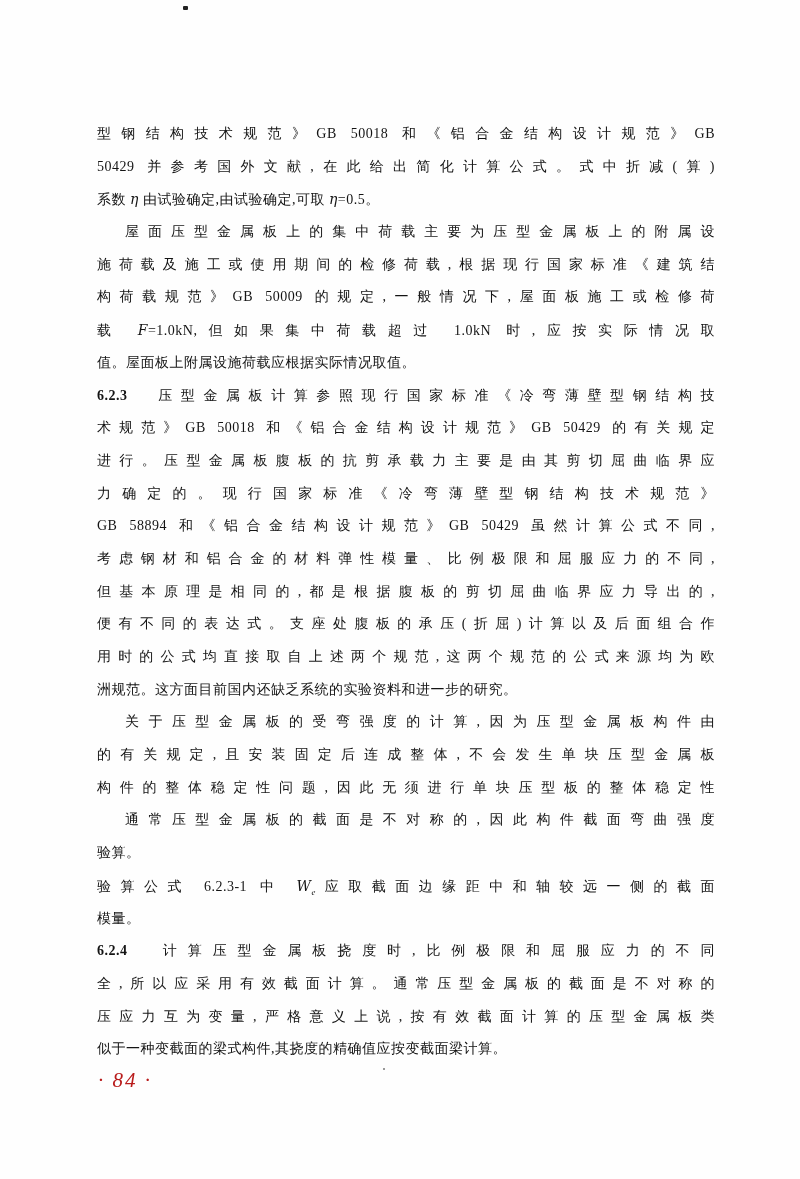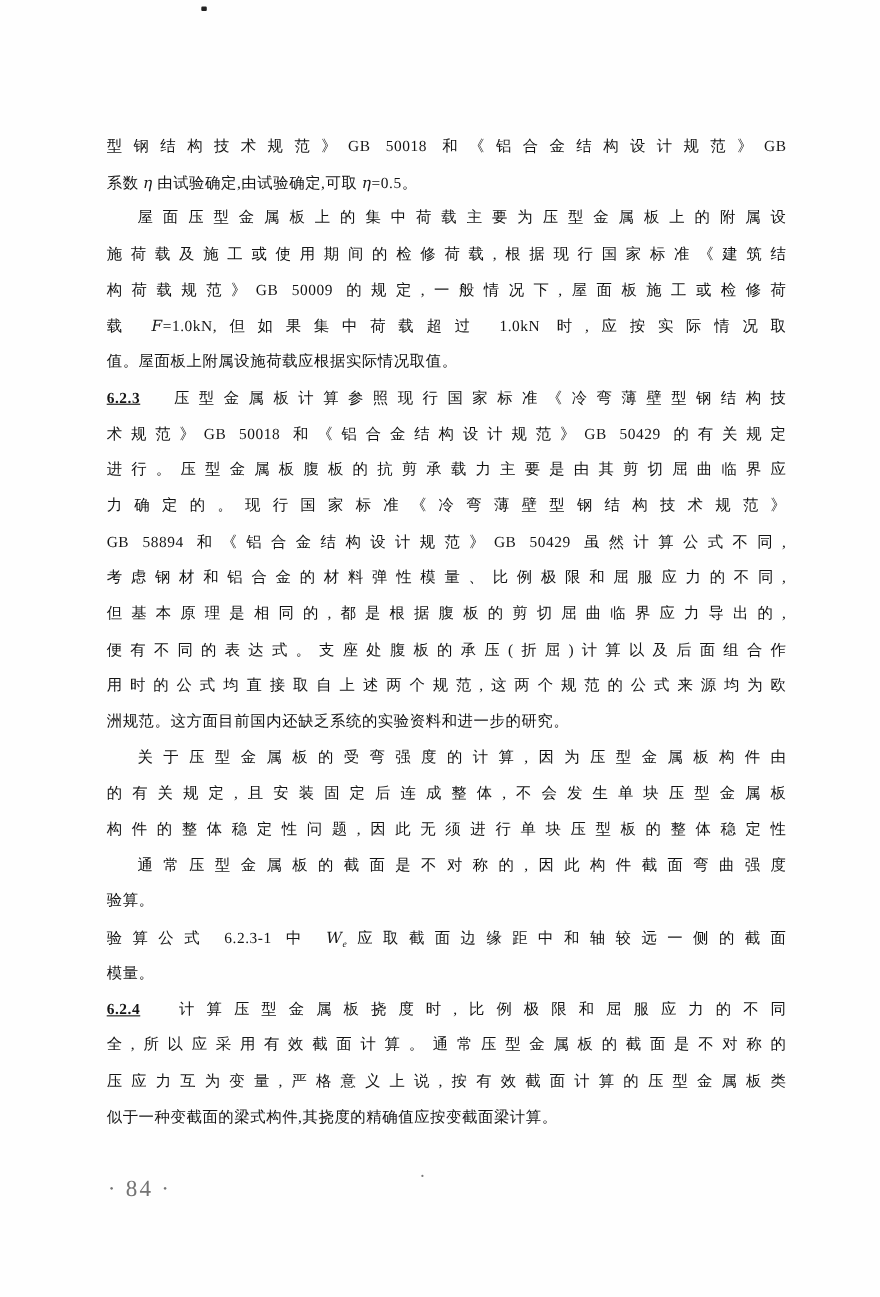--- a/index.html
+++ b/index.html
@@ -33,50 +33,52 @@
     margin-left: 12px;
   }
   .line.just {
     text-align: justify;
     text-align-last: justify;
     text-justify: inter-character;
   }
   .line.ind {
     text-indent: 2em;
   }
-  .s-bold { font-weight: bold; text-decoration: underline; }
+  .s-bold { font-weight: bold; }
   .s-italic { font-style: italic; font-family: "DejaVu Serif", serif; }
   .s-sub {
     font-style: italic;
     font-size: 0.62em;
     vertical-align: sub;
   }
   .footer {
     position: absolute;
     left: 98px;
     top: 1068px;
     font-size: 21px;
     letter-spacing: 2px;
-    color: #737373;
+    color: #b91c1c;
+    font-style: italic;
   }
   .speck {
     position: absolute;
     background: #222;
     border-radius: 1px;
   }
   .speck-top { left: 183px; top: 6px; width: 5px; height: 4px; }
   .speck-mid { left: 383px; top: 1068px; width: 2px; height: 2px; background: #777; }
 </style>
 </head>
 <body>
 
 <div class="page">
   <div class="speck speck-top"></div>
   <div class="text-block">
       <div class="line just"><span class="s-normal">型钢结构技术规范》GB 50018 和《铝合金结构设计规范》GB</span></div>
+      <div class="line just"><span class="s-normal">50429 并参考国外文献,在此给出简化计算公式。式中折减(算)</span></div>
       <div class="line"><span class="s-normal">系数 </span><span class="s-italic">η</span><span class="s-normal"> 由试验确定,由试验确定,可取 </span><span class="s-italic">η</span><span class="s-normal">=0.5。</span></div>
       <div class="line just ind"><span class="s-normal">屋面压型金属板上的集中荷载主要为压型金属板上的附属设</span></div>
       <div class="line just"><span class="s-normal">施荷载及施工或使用期间的检修荷载,根据现行国家标准《建筑结</span></div>
       <div class="line just"><span class="s-normal">构荷载规范》GB 50009 的规定,一般情况下,屋面板施工或检修荷</span></div>
       <div class="line just"><span class="s-normal">载 </span><span class="s-italic">F</span><span class="s-normal">=1.0kN,但如果集中荷载超过 1.0kN 时,应按实际情况取</span></div>
       <div class="line"><span class="s-normal">值。屋面板上附属设施荷载应根据实际情况取值。</span></div>
       <div class="line just"><span class="s-bold">6.2.3</span><span class="s-normal">　压型金属板计算参照现行国家标准《冷弯薄壁型钢结构技</span></div>
       <div class="line just"><span class="s-normal">术规范》GB 50018 和《铝合金结构设计规范》GB 50429 的有关规定</span></div>
       <div class="line just"><span class="s-normal">进行。压型金属板腹板的抗剪承载力主要是由其剪切屈曲临界应</span></div>
       <div class="line just"><span class="s-normal">力确定的。现行国家标准《冷弯薄壁型钢结构技术规范》</span></div>

